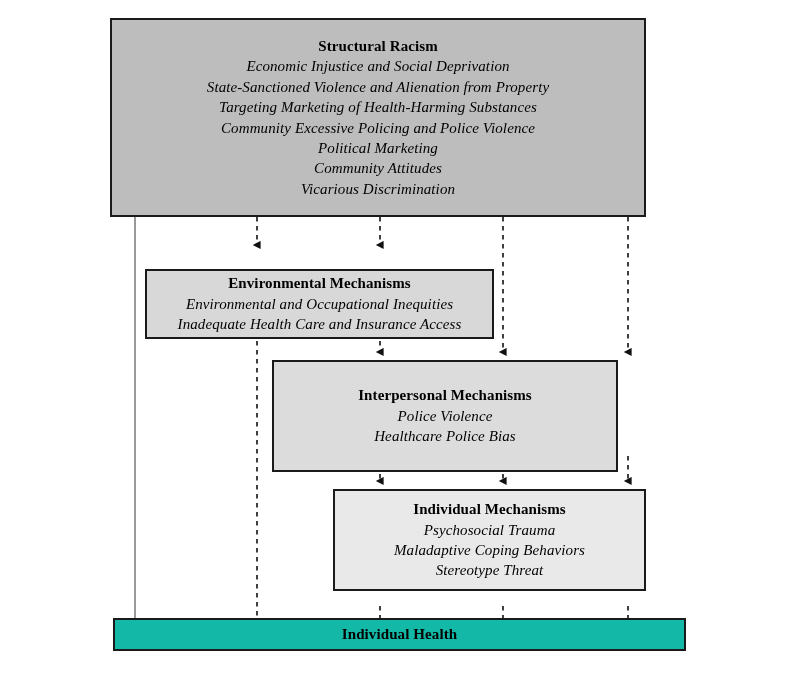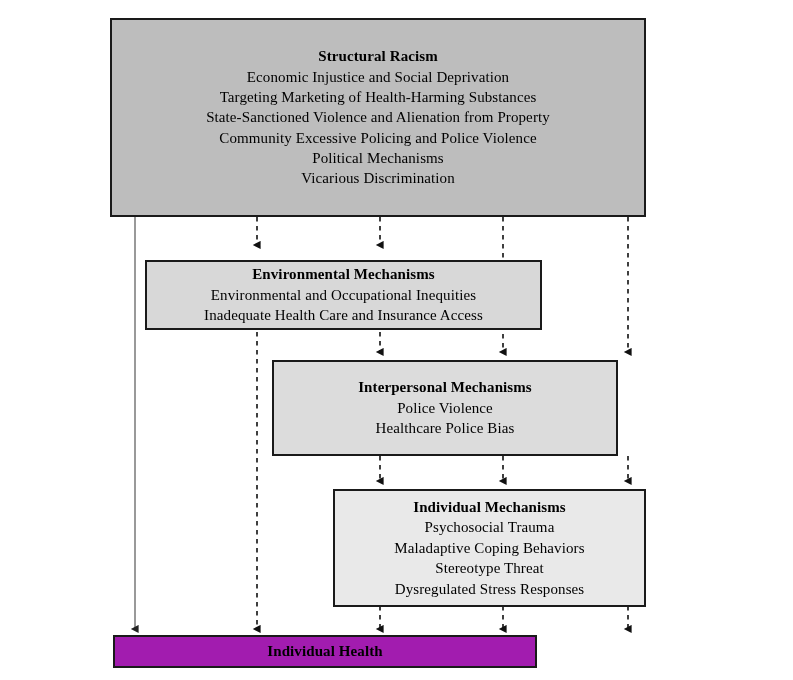--- a/index.html
+++ b/index.html
@@ -47,48 +47,49 @@
     font-size: 15px;
     line-height: 1.36;
     letter-spacing: 0.1px;
   }
   .node-line {
     font-weight: normal;
     font-size: 15px;
     line-height: 1.36;
     letter-spacing: 0.1px;
     white-space: nowrap;
+    font-style: italic;
   }
 
   
   #box-structural-racism {
     left: 110px;  top: 18px;
     width: 536px; height: 199px;
     background: #bdbdbd;
     border-width: 2px;
   }
   #box-environmental-mechanisms {
-    left: 145px;  top: 260px;
-    width: 397px; height: 70px;
+    left: 145px;  top: 269px;
+    width: 349px; height: 70px;
     background: #d8d8d8;
   }
   #box-interpersonal-mechanisms {
     left: 272px;  top: 360px;
-    width: 346px; height: 96px;
+    width: 346px; height: 112px;
     background: #dcdcdc;
   }
   #box-individual-mechanisms {
     left: 333px;  top: 489px;
-    width: 313px; height: 118px;
+    width: 313px; height: 102px;
     background: #e9e9e9;
   }
   #box-individual-health {
-    left: 113px;  top: 635px;
-    width: 424px; height: 33px;
-    background: #a21caf;
+    left: 113px;  top: 618px;
+    width: 573px; height: 33px;
+    background: #14b8a6;
   }
 </style>
 </head>
 <body>
 
 <div id="diagram-canvas">
 
   <svg id="connector-layer" viewBox="0 0 793 680" width="793" height="680" xmlns="http://www.w3.org/2000/svg">
     <defs>
       <marker id="arrow-dark" markerWidth="9" markerHeight="9" refX="4.5" refY="4" orient="auto" markerUnits="userSpaceOnUse">
@@ -111,44 +112,44 @@
         <line x1="503" x2="503" y1="606" y2="629" stroke="#111111" stroke-width="1.6" stroke-dasharray="4.5,4.5" marker-end="url(#arrow-dark)"></line>
         <line x1="628" x2="628" y1="217" y2="352" stroke="#111111" stroke-width="1.6" stroke-dasharray="4.5,4.5" marker-end="url(#arrow-dark)"></line>
         <line x1="628" x2="628" y1="456" y2="481" stroke="#111111" stroke-width="1.6" stroke-dasharray="4.5,4.5" marker-end="url(#arrow-dark)"></line>
         <line x1="628" x2="628" y1="606" y2="629" stroke="#111111" stroke-width="1.6" stroke-dasharray="4.5,4.5" marker-end="url(#arrow-dark)"></line>
       </g>
   </svg>
 
   <div class="node-box" id="box-structural-racism">
     <div class="node-title">Structural Racism</div>
     <div class="node-line">Economic Injustice and Social Deprivation</div>
+    <div class="node-line">State-Sanctioned Violence and Alienation from Property</div>
     <div class="node-line">Targeting Marketing of Health-Harming Substances</div>
-    <div class="node-line">State-Sanctioned Violence and Alienation from Property</div>
     <div class="node-line">Community Excessive Policing and Police Violence</div>
-    <div class="node-line">Political Mechanisms</div>
+    <div class="node-line">Political Marketing</div>
+    <div class="node-line">Community Attitudes</div>
     <div class="node-line">Vicarious Discrimination</div>
   </div>
 
   <div class="node-box" id="box-environmental-mechanisms">
     <div class="node-title">Environmental Mechanisms</div>
     <div class="node-line">Environmental and Occupational Inequities</div>
     <div class="node-line">Inadequate Health Care and Insurance Access</div>
   </div>
 
   <div class="node-box" id="box-interpersonal-mechanisms">
     <div class="node-title">Interpersonal Mechanisms</div>
     <div class="node-line">Police Violence</div>
     <div class="node-line">Healthcare Police Bias</div>
   </div>
 
   <div class="node-box" id="box-individual-mechanisms">
     <div class="node-title">Individual Mechanisms</div>
     <div class="node-line">Psychosocial Trauma</div>
     <div class="node-line">Maladaptive Coping Behaviors</div>
     <div class="node-line">Stereotype Threat</div>
-    <div class="node-line">Dysregulated Stress Responses</div>
   </div>
 
   <div class="node-box" id="box-individual-health">
     <div class="node-title">Individual Health</div>
   </div>
 
 </div>
 
 </body></html>

